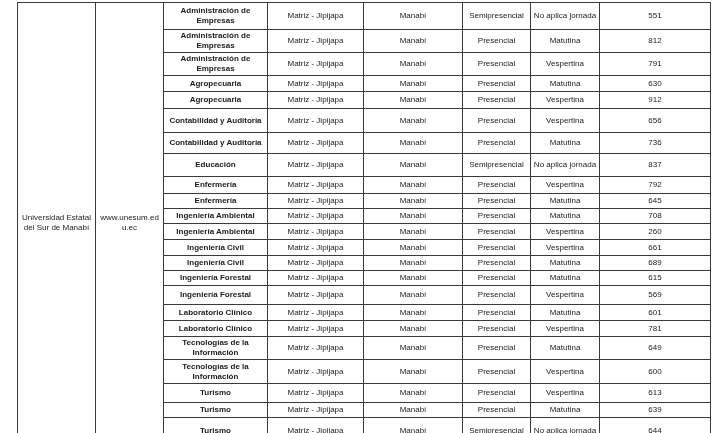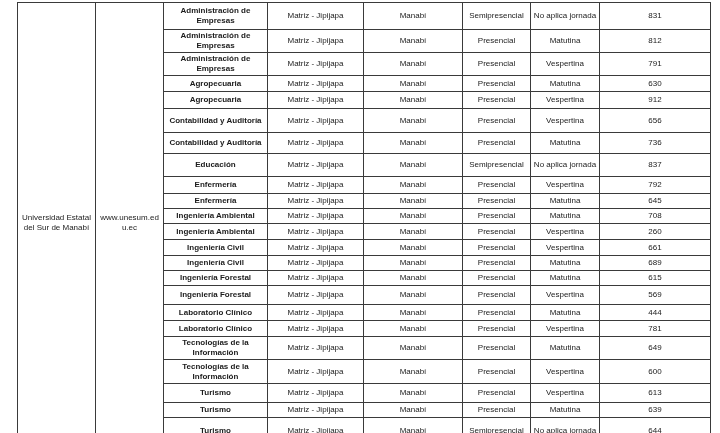--- a/index.html
+++ b/index.html
@@ -51,21 +51,21 @@
     </colgroup>
     <tbody>
         <tr style="height: 27px;">
           <td class="uni" rowspan="23">Universidad Estatal del Sur de Manabí</td>
           <td class="web" rowspan="23">www.unesum.edu.ec</td>
     <td class="career">Administración de Empresas</td>
     <td>Matriz - Jipijapa</td>
     <td>Manabí</td>
     <td>Semipresencial</td>
     <td class="schedule">No aplica jornada</td>
-    <td>831</td>
+    <td>551</td>
   </tr>
         <tr style="height: 21px;">
     <td class="career">Administración de Empresas</td>
     <td>Matriz - Jipijapa</td>
     <td>Manabí</td>
     <td>Presencial</td>
     <td class="schedule">Matutina</td>
     <td>812</td>
   </tr>
         <tr style="height: 23px;">
@@ -179,21 +179,21 @@
     <td>Presencial</td>
     <td class="schedule">Vespertina</td>
     <td>569</td>
   </tr>
         <tr style="height: 16px;">
     <td class="career">Laboratorio Clínico</td>
     <td>Matriz - Jipijapa</td>
     <td>Manabí</td>
     <td>Presencial</td>
     <td class="schedule">Matutina</td>
-    <td>444</td>
+    <td>601</td>
   </tr>
         <tr style="height: 16px;">
     <td class="career">Laboratorio Clínico</td>
     <td>Matriz - Jipijapa</td>
     <td>Manabí</td>
     <td>Presencial</td>
     <td class="schedule">Vespertina</td>
     <td>781</td>
   </tr>
         <tr style="height: 23px;">

